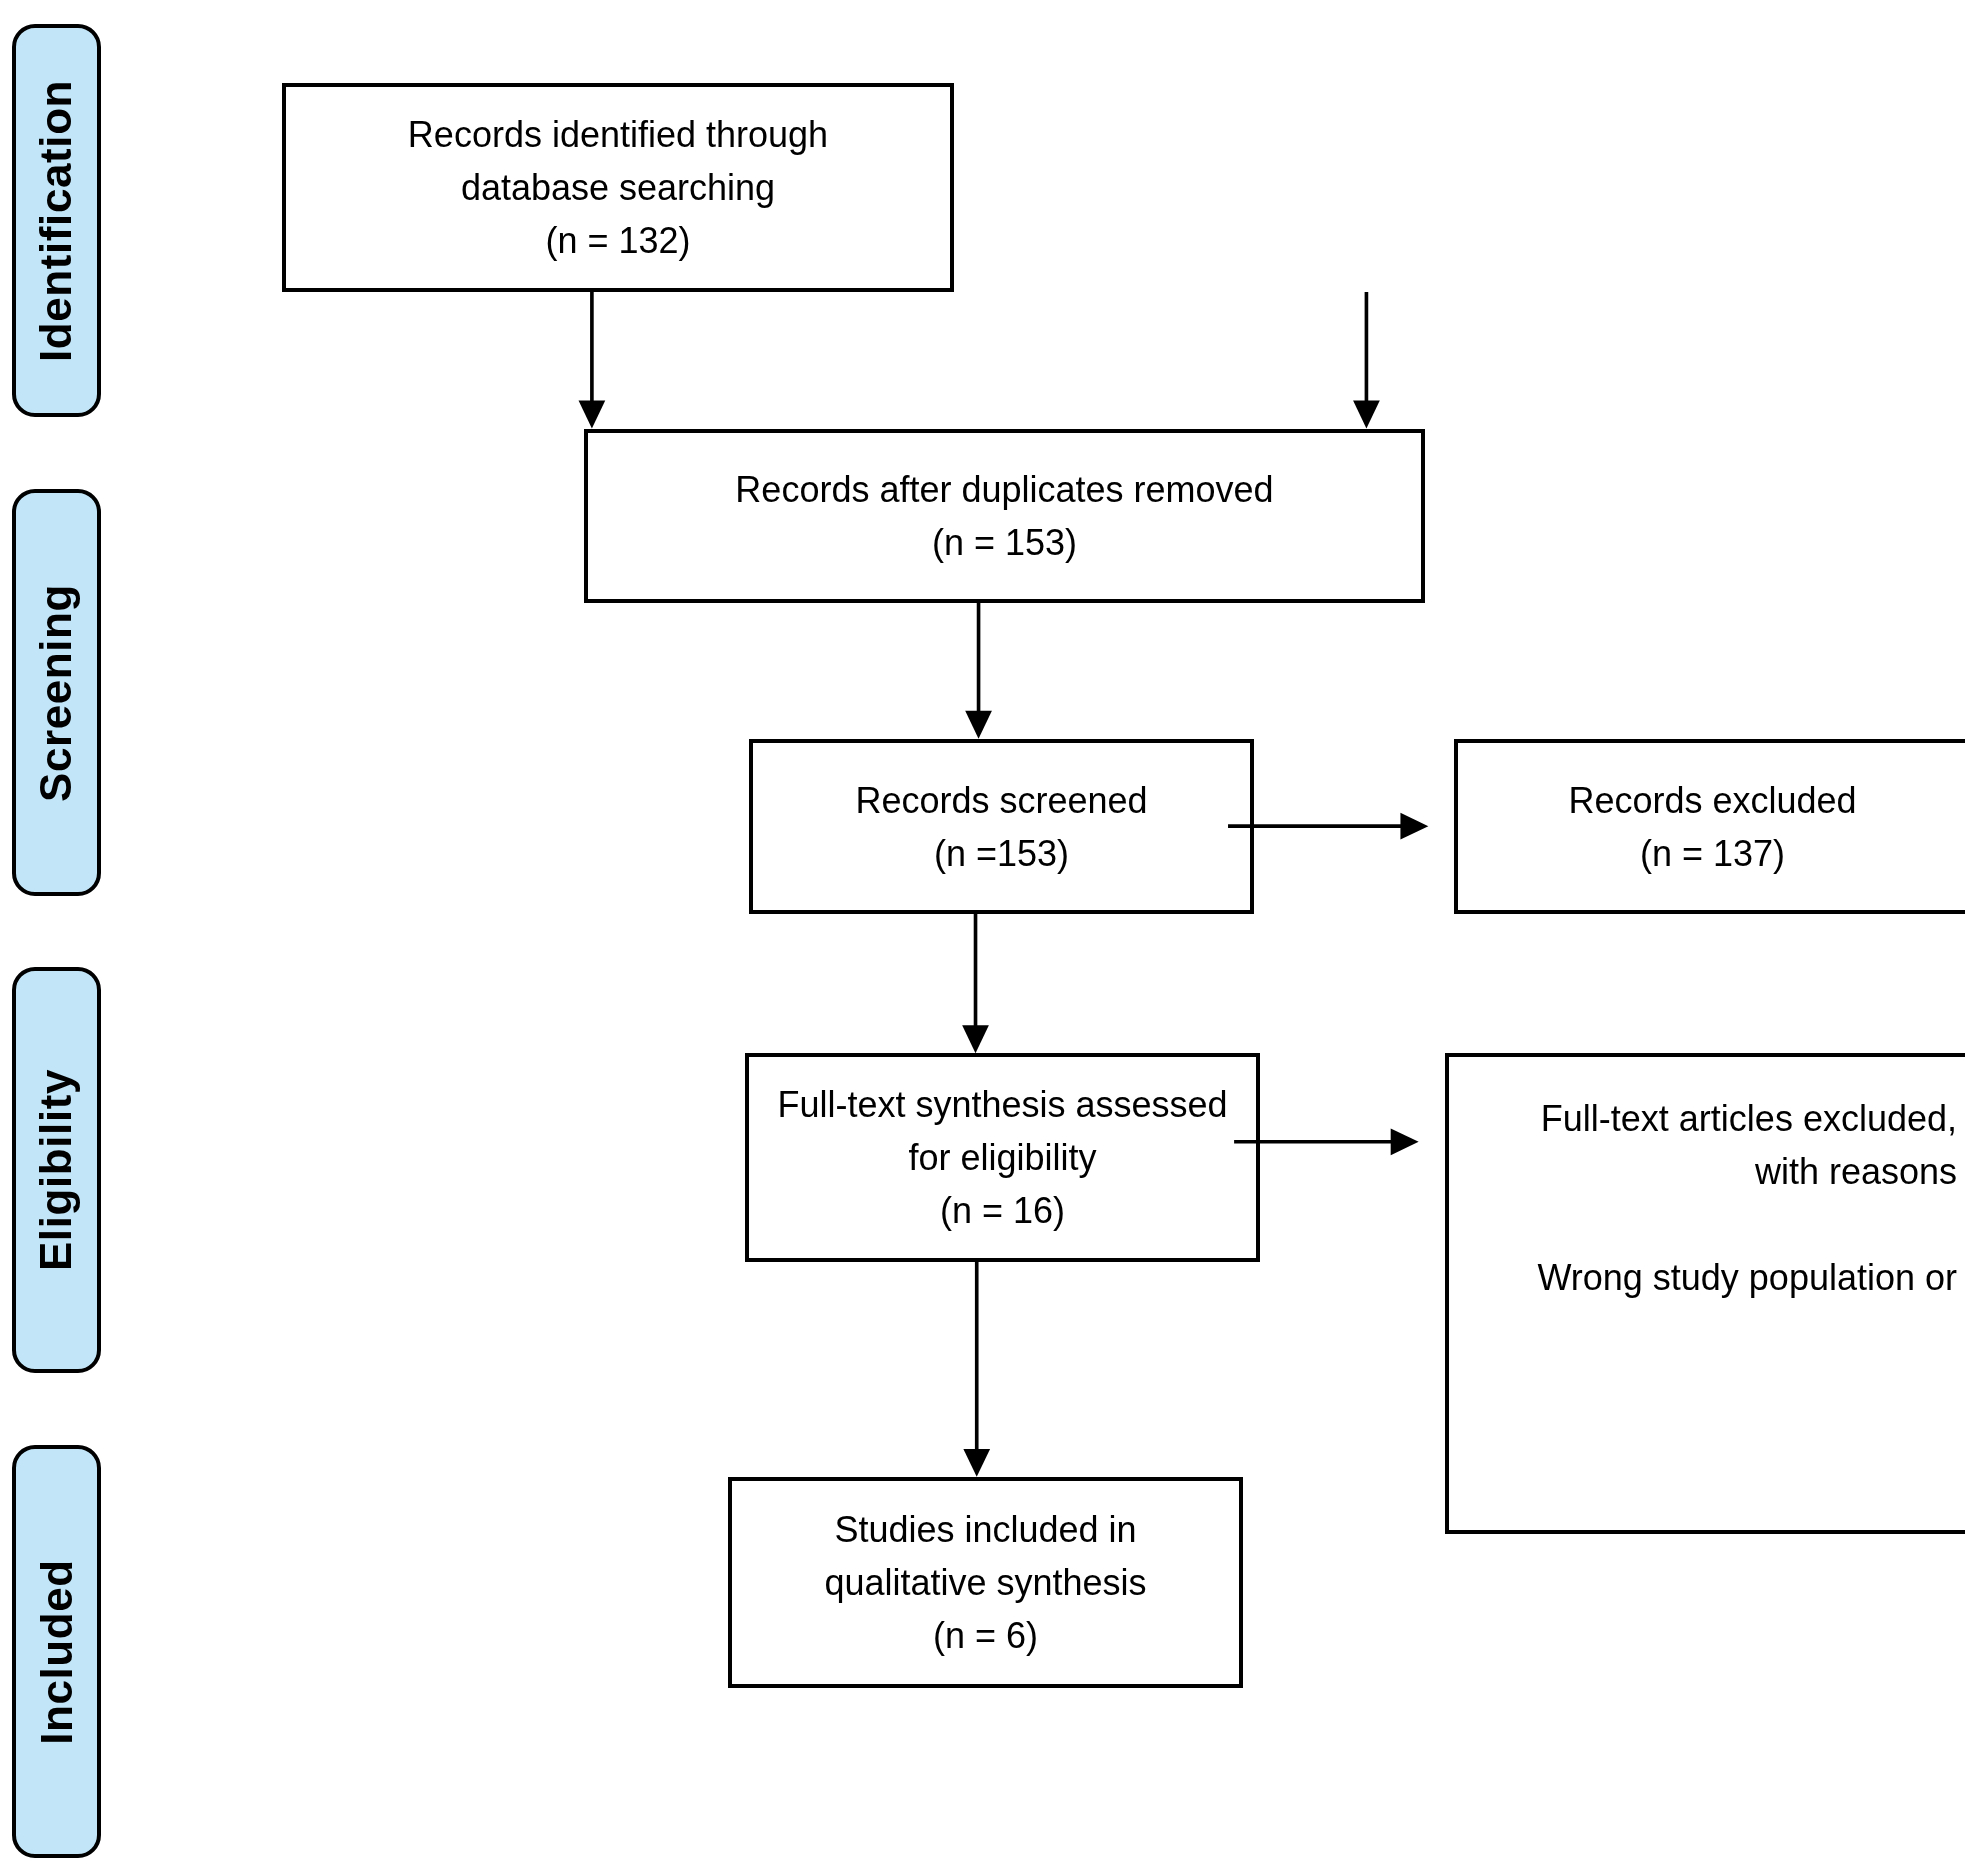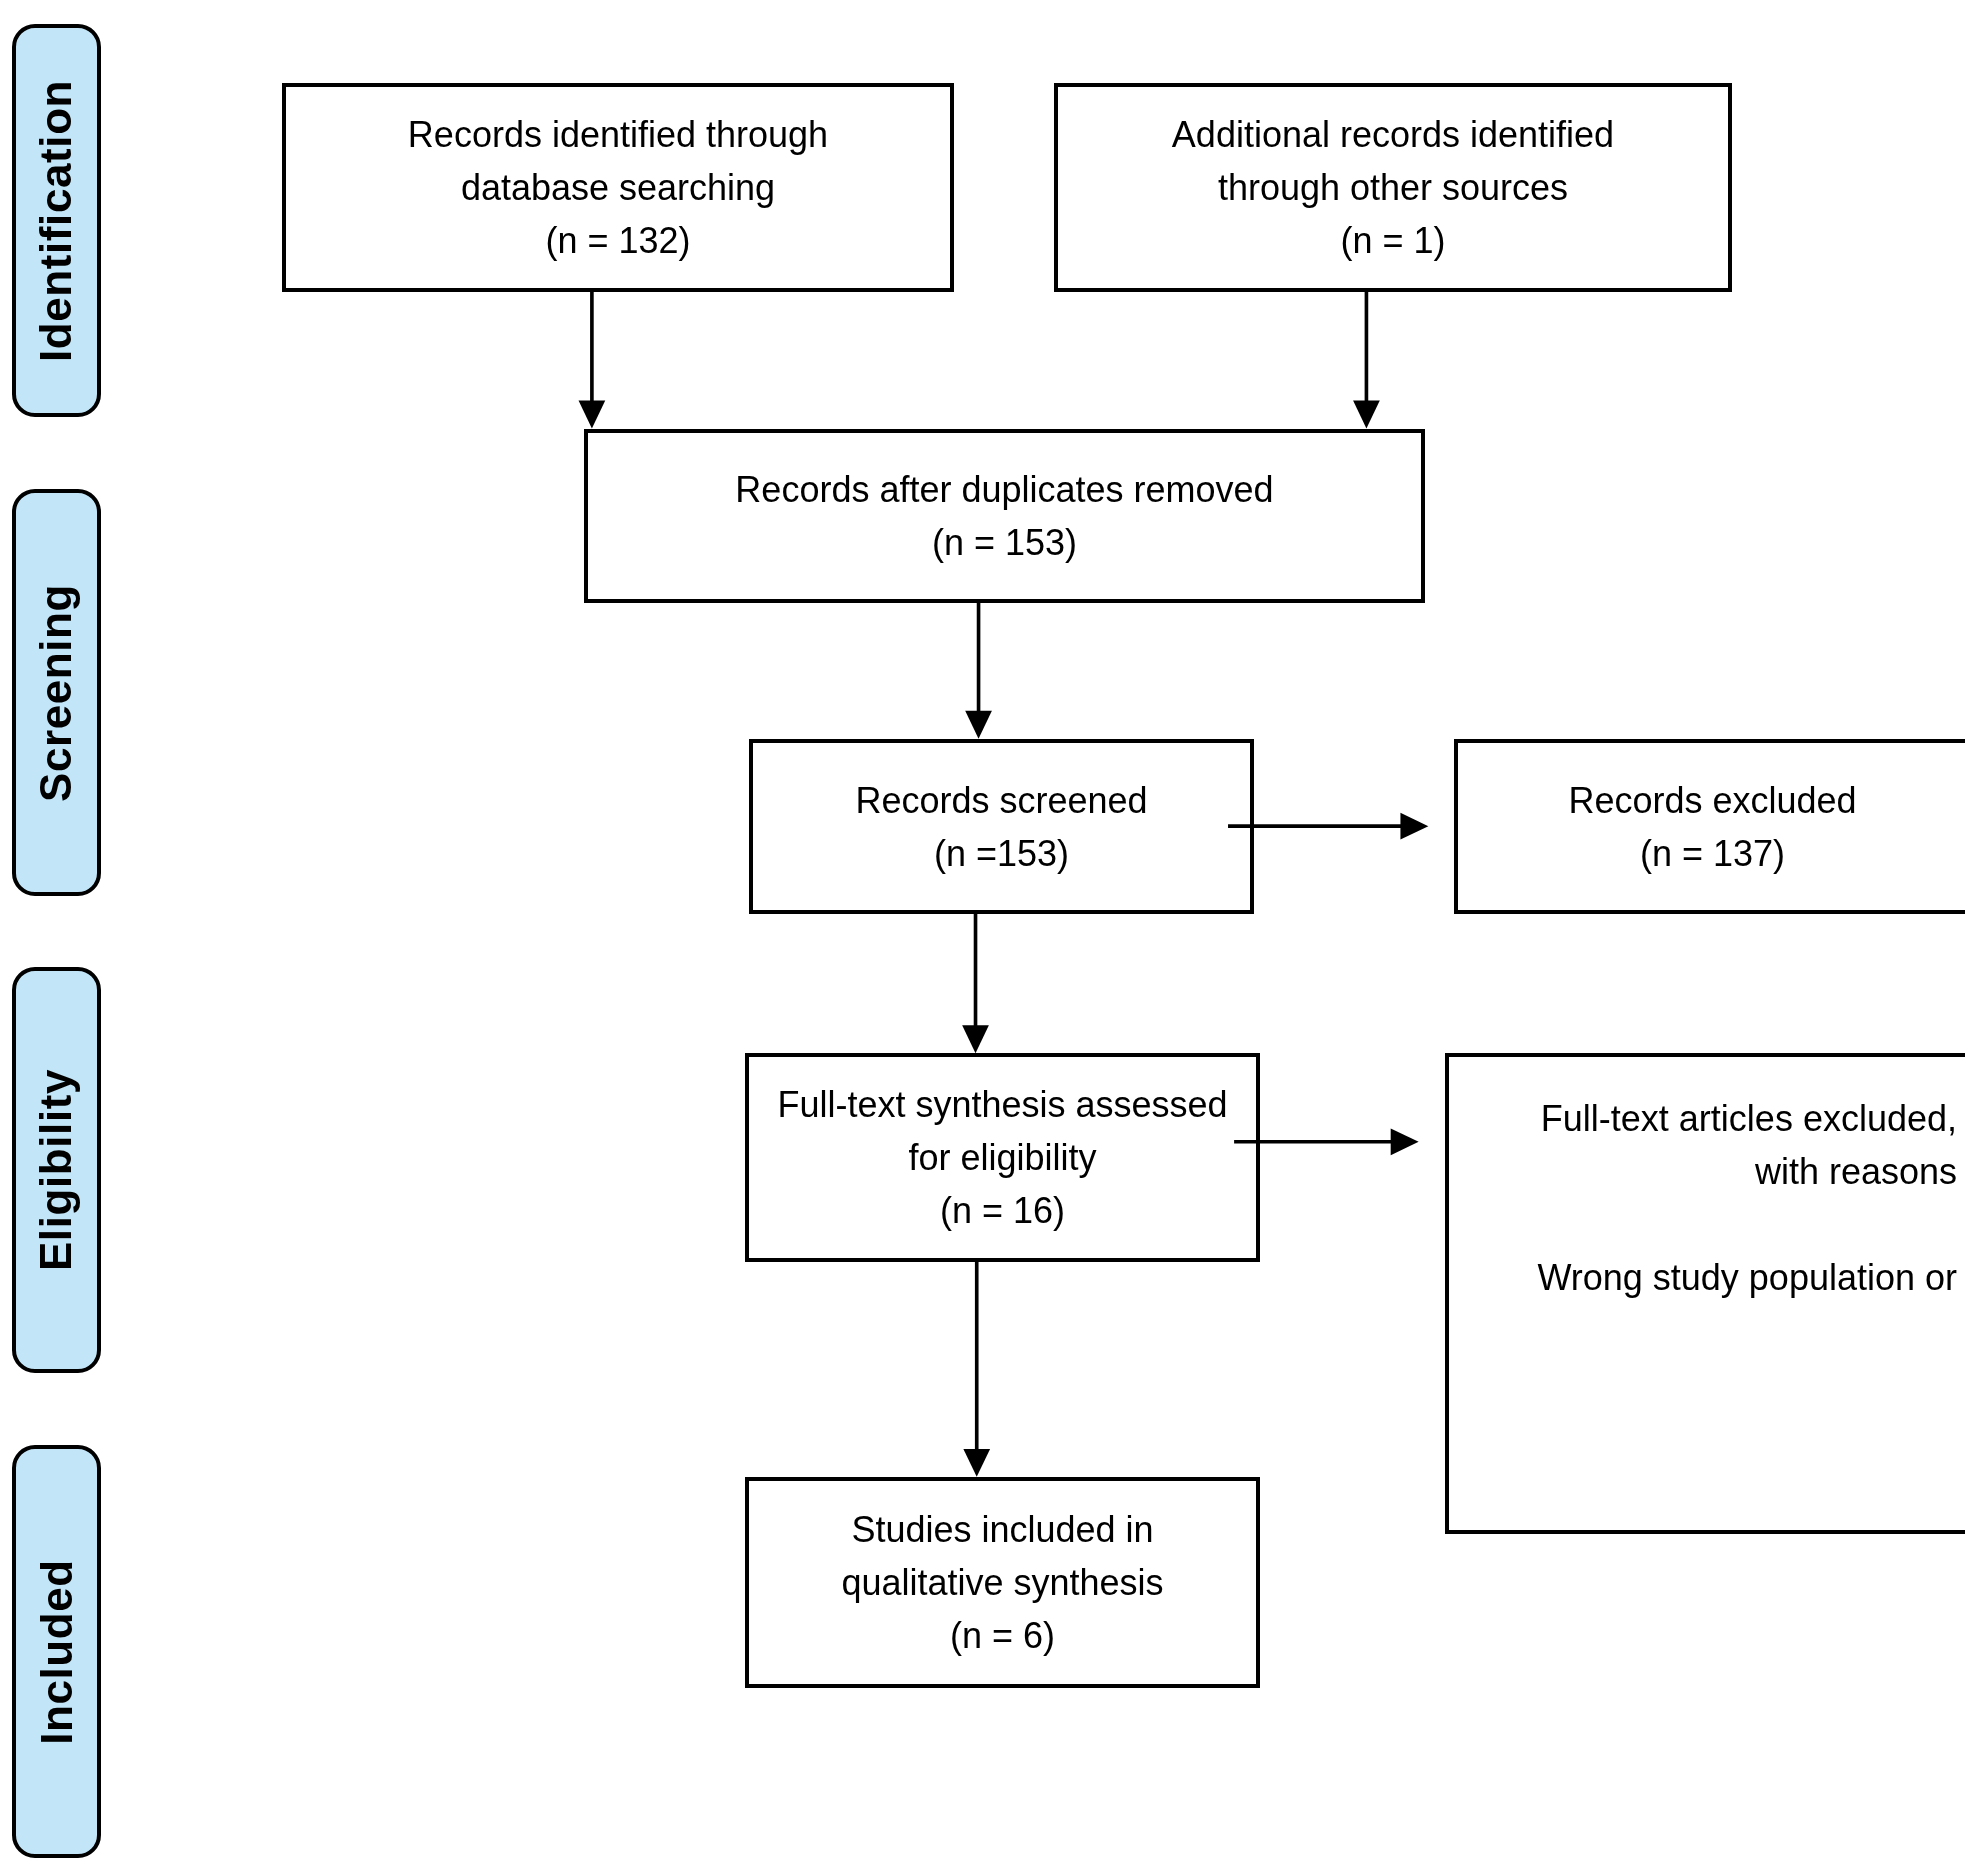--- a/index.html
+++ b/index.html
@@ -98,25 +98,20 @@
   <div class="stage" style="top:1445px;height:413px">
     <span class="stage-text">Included</span>
   </div>
 
   <div class="box center" style="left:256px;top:83px;width:672px;height:209px">
     <span class="ln">Records identified through</span>
     <span class="ln">database searching</span>
     <span class="ln">(n = 132)</span>
   </div>
 
-  <div class="box center" style="left:1028px;top:83px;width:678px;height:209px">
-    <span class="ln">Additional records identified</span>
-    <span class="ln">through other sources</span>
-    <span class="ln">(n = 1)</span>
-  </div>
 
   <div class="box center" style="left:558px;top:429px;width:841px;height:174px">
     <span class="ln">Records after duplicates removed</span>
     <span class="ln">(n = 153)</span>
   </div>
 
   <div class="box center" style="left:723px;top:739px;width:505px;height:175px">
     <span class="ln">Records screened</span>
     <span class="ln">(n =153)</span>
   </div>
@@ -132,21 +127,21 @@
     <span class="ln">(n = 16)</span>
   </div>
 
   <div class="box top-left" style="left:1419px;top:1053px;width:540px;height:481px">
     <span class="ln">Full-text articles excluded,</span>
     <span class="ln">with reasons</span>
     <span class="para-gap"></span>
     <span class="ln">Wrong study population or</span>
   </div>
 
-  <div class="box center" style="left:719px;top:1477px;width:515px;height:211px">
+  <div class="box center" style="left:702px;top:1477px;width:515px;height:211px">
     <span class="ln">Studies included in</span>
     <span class="ln">qualitative synthesis</span>
     <span class="ln">(n = 6)</span>
   </div>
 
   <svg class="arrows" viewBox="0 0 3237 3084">
 
     <line class="arrow-line" x1="975" y1="481" x2="975" y2="662"></line>
     <polygon class="arrow-head" points="953,660 997,660 975,706"></polygon>
 

